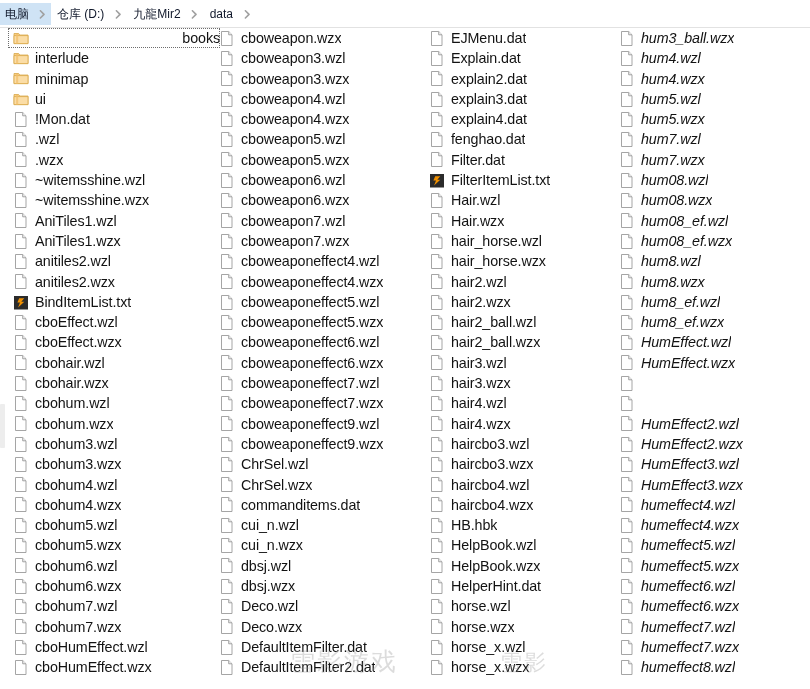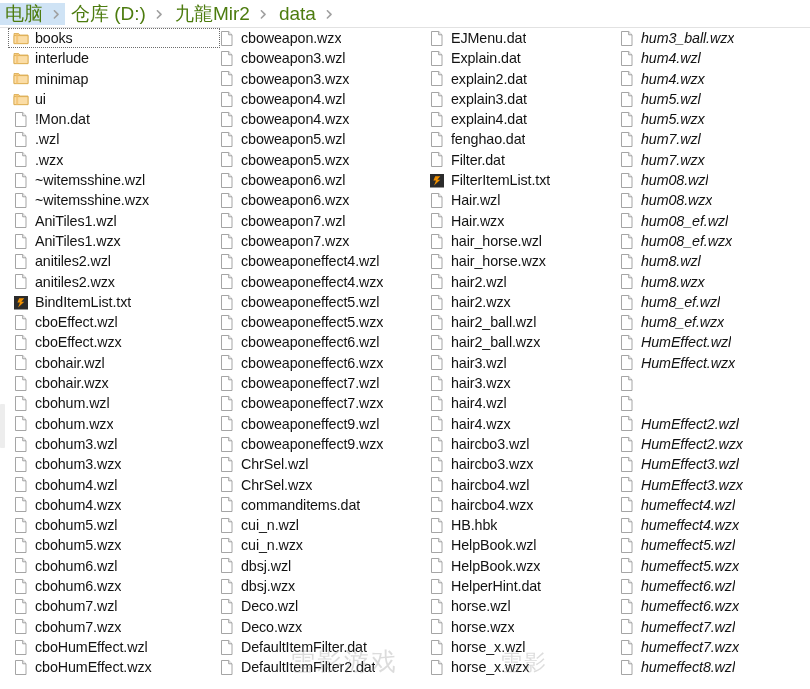--- a/index.html
+++ b/index.html
@@ -15,21 +15,21 @@
   #addressbar{
     position:absolute;left:0;top:0;width:810px;height:28px;
     background:#ffffff;
     display:flex;align-items:center;
     box-sizing:border-box;
   }
   #addressbar .crumbwrap{display:flex;align-items:center;height:22px;}
   .crumb{
     display:inline-flex;align-items:center;height:22px;
     padding:0 5px 0 6px;
-    font-size:19px;color:#4d7c0f;line-height:22px;
+    font-size:12px;color:#0f172a;line-height:22px;
     white-space:nowrap;
   }
   .crumb.first{background:#cfe3f5;padding-left:5px;padding-right:4px;}
   .sep{
     display:inline-flex;align-items:center;justify-content:center;
     width:18px;height:22px;color:#999;font-size:11px;
     user-select:none;
   }
   .sep.onhl{background:#cfe3f5;}
   .sep svg{display:block;}
@@ -54,20 +54,21 @@
     position:relative;
     height:20.3px;
     display:flex;align-items:center;
     box-sizing:border-box;
     padding-left:5px;
     white-space:nowrap;
   }
   .item.focus{
     outline:1px dotted #6d6d6d;
     outline-offset:-1px;
+    justify-content:space-between;
   }
   .item .label{
     font-size:14.3px;
     color:#121212;
     line-height:20.3px;
     letter-spacing:-0.1px;
     overflow:hidden;
     text-overflow:clip;
   }
 

